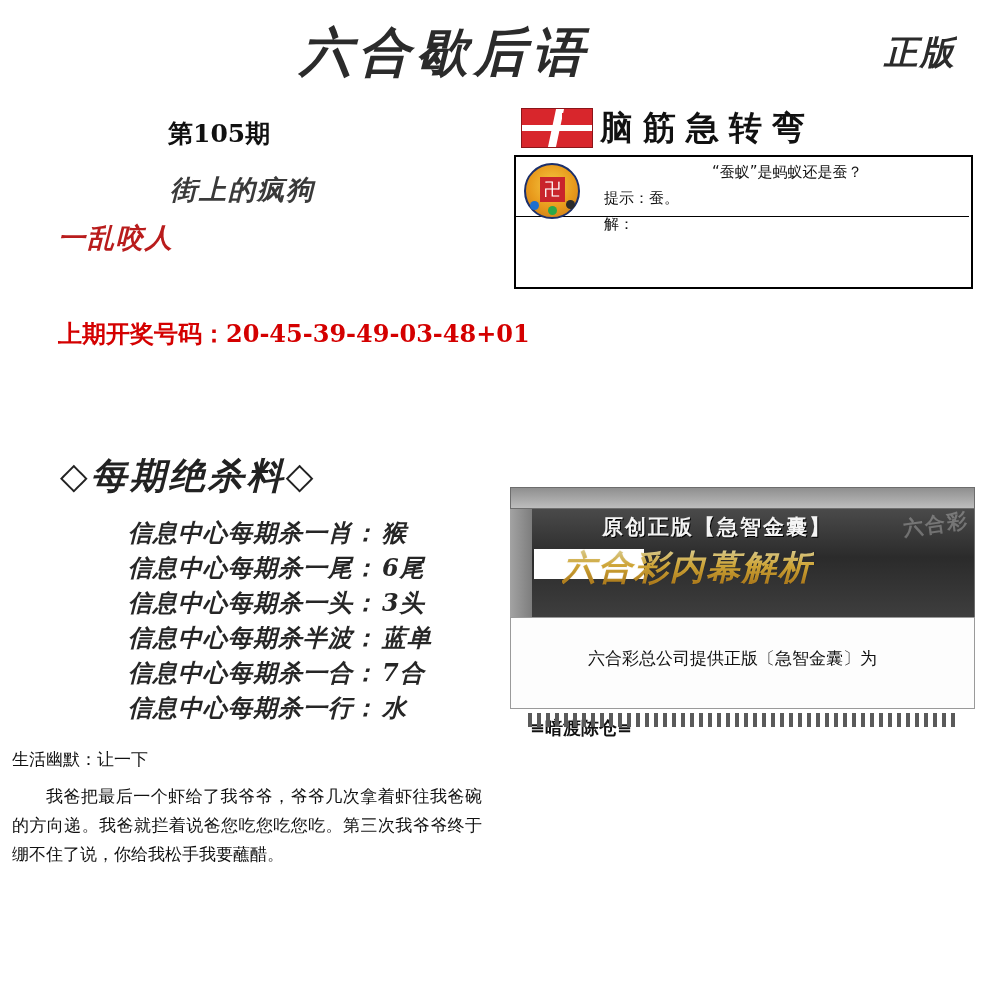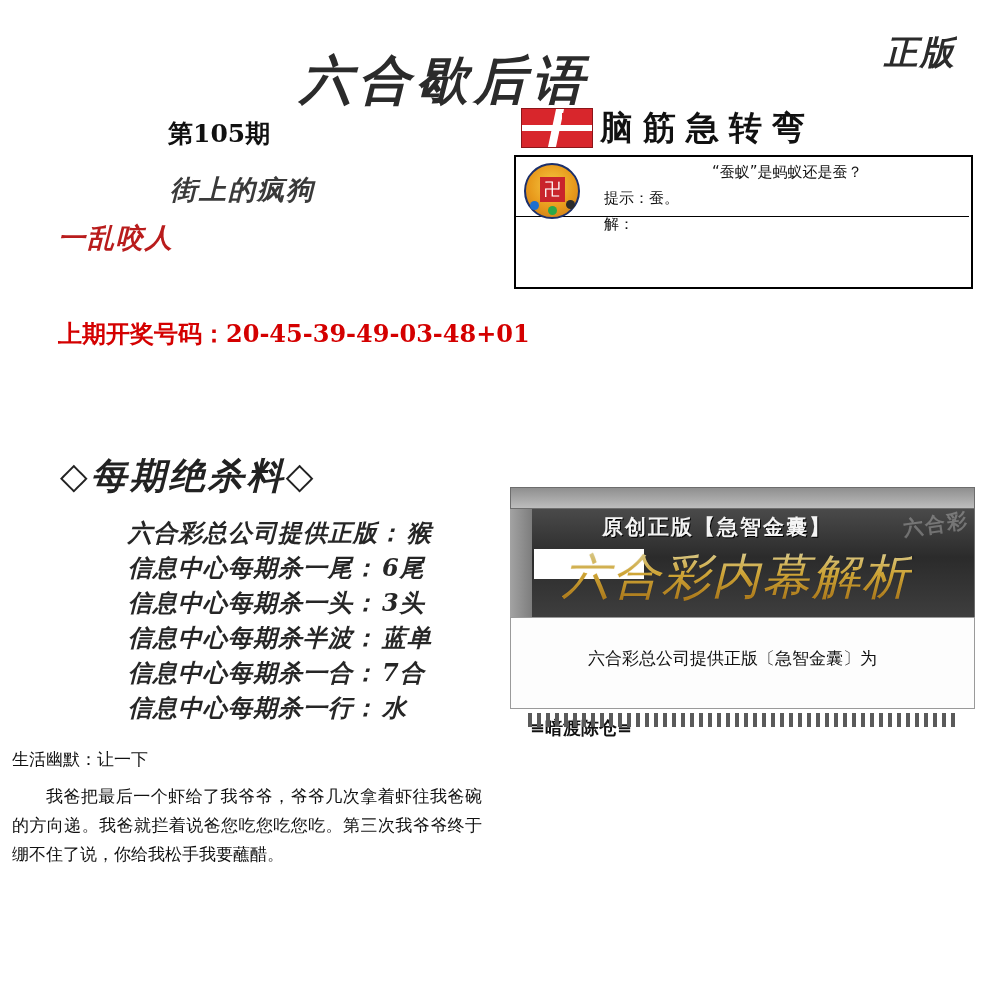--- a/index.html
+++ b/index.html
@@ -26,21 +26,20 @@
     position: absolute;
     left: 300px;
     top: 18px;
     font-family: "DejaVu Serif", serif;
     font-size: 52px;
     font-weight: bold;
     letter-spacing: 6px;
     color: #2b2b2b;
     font-style: italic;
     white-space: nowrap;
-    margin-top: 28px;
   }
   .main-title-sub {
     position: absolute;
     left: 884px;
     top: 30px;
     font-family: "DejaVu Serif", serif;
     font-size: 34px;
     font-weight: bold;
     font-style: italic;
     color: #2b2b2b;
@@ -302,22 +301,22 @@
     top: 62px;
     width: 110px;
     height: 30px;
     background: #ffffff;
   }
   .ad-bigtitle {
     position: absolute;
     left: 52px;
     top: 58px;
     font-family: "DejaVu Serif", serif;
-    font-size: 48px;
-    font-weight: normal;
+    font-size: 34px;
+    font-weight: bold;
     font-style: italic;
     letter-spacing: 2px;
     white-space: nowrap;
     color: #f2c14a;
     background: linear-gradient(to bottom, #fff7c0 0%, #f0c040 45%, #b97a14 100%);
     -webkit-background-clip: text;
     background-clip: text;
     -webkit-text-fill-color: transparent;
     text-shadow: 0 0 1px rgba(0,0,0,0.15);
   }
@@ -407,21 +406,21 @@
     <div class="dot d2"></div>
     <div class="dot d3"></div>
   </div>
   <div class="bt-q">“蚕蚁”是蚂蚁还是蚕？</div>
   <div class="bt-hint">提示：蚕。</div>
   <div class="bt-ans">解：</div>
 
   <div class="kill-head">◇每期绝杀料◇</div>
   <div class="kill-list">
     <div class="kill-row">
-      <span>六合彩总公司提供正版：</span><span class="val">猴</span>
+      <span>信息中心每期杀一肖：</span><span class="val">猴</span>
     </div>
     <div class="kill-row">
       <span>信息中心每期杀一尾：</span><span class="val">6尾</span>
     </div>
     <div class="kill-row">
       <span>信息中心每期杀一头：</span><span class="val">3头</span>
     </div>
     <div class="kill-row">
       <span>信息中心每期杀半波：</span><span class="val">蓝单</span>
     </div>

